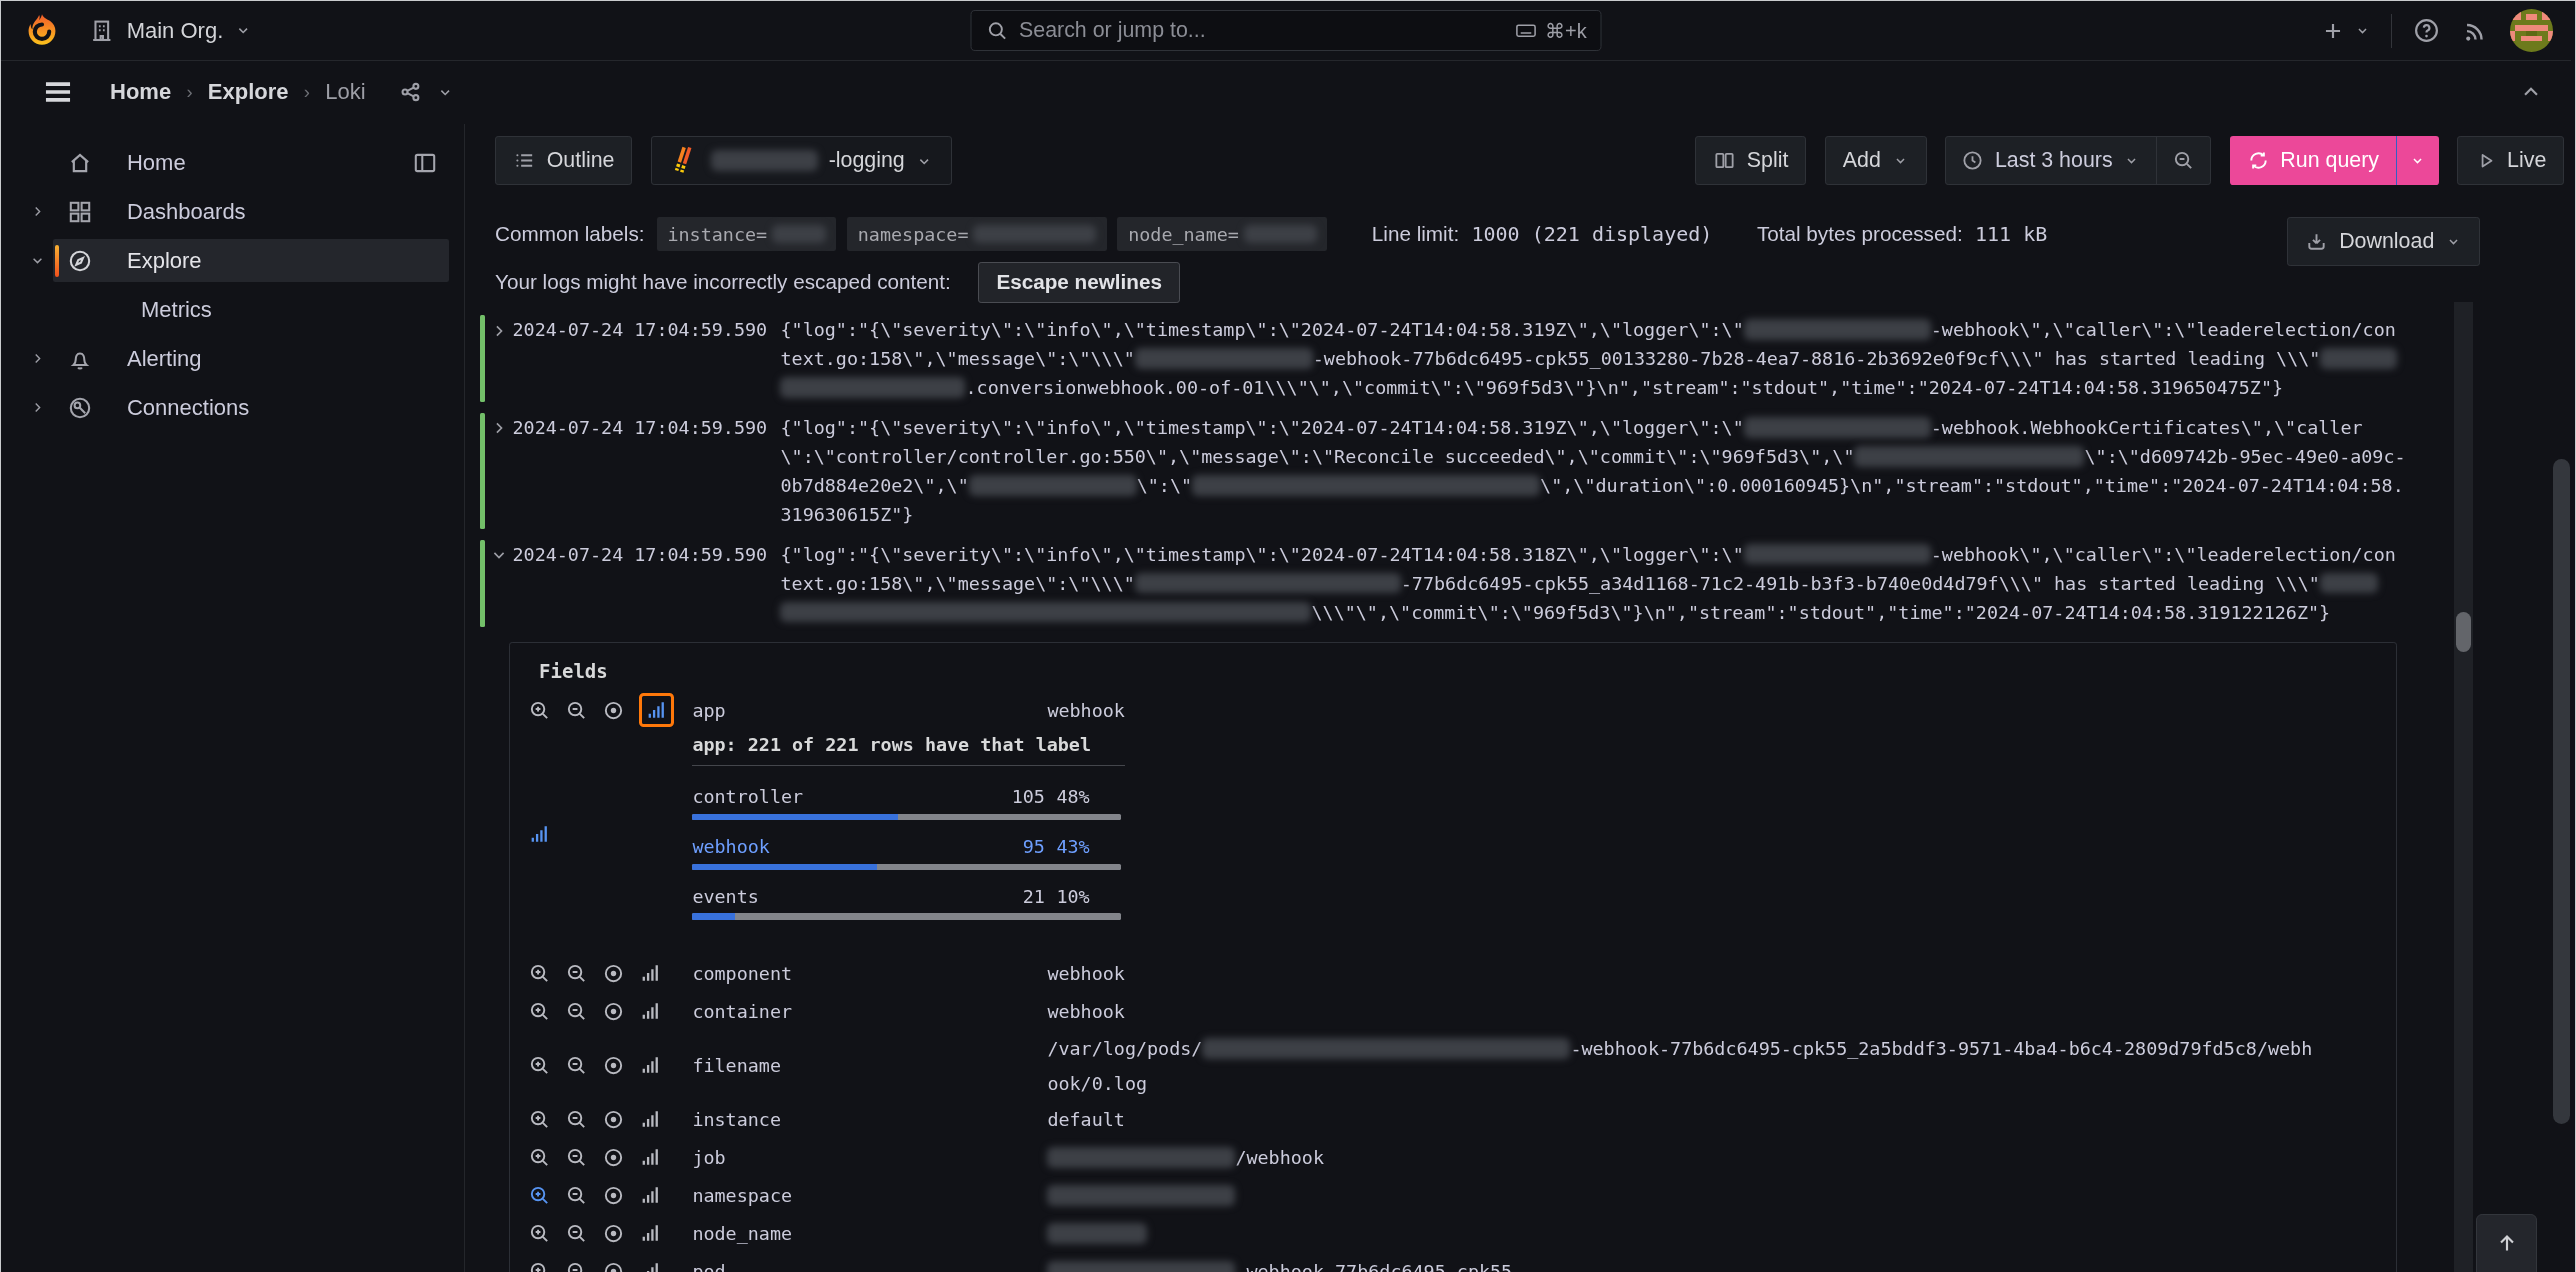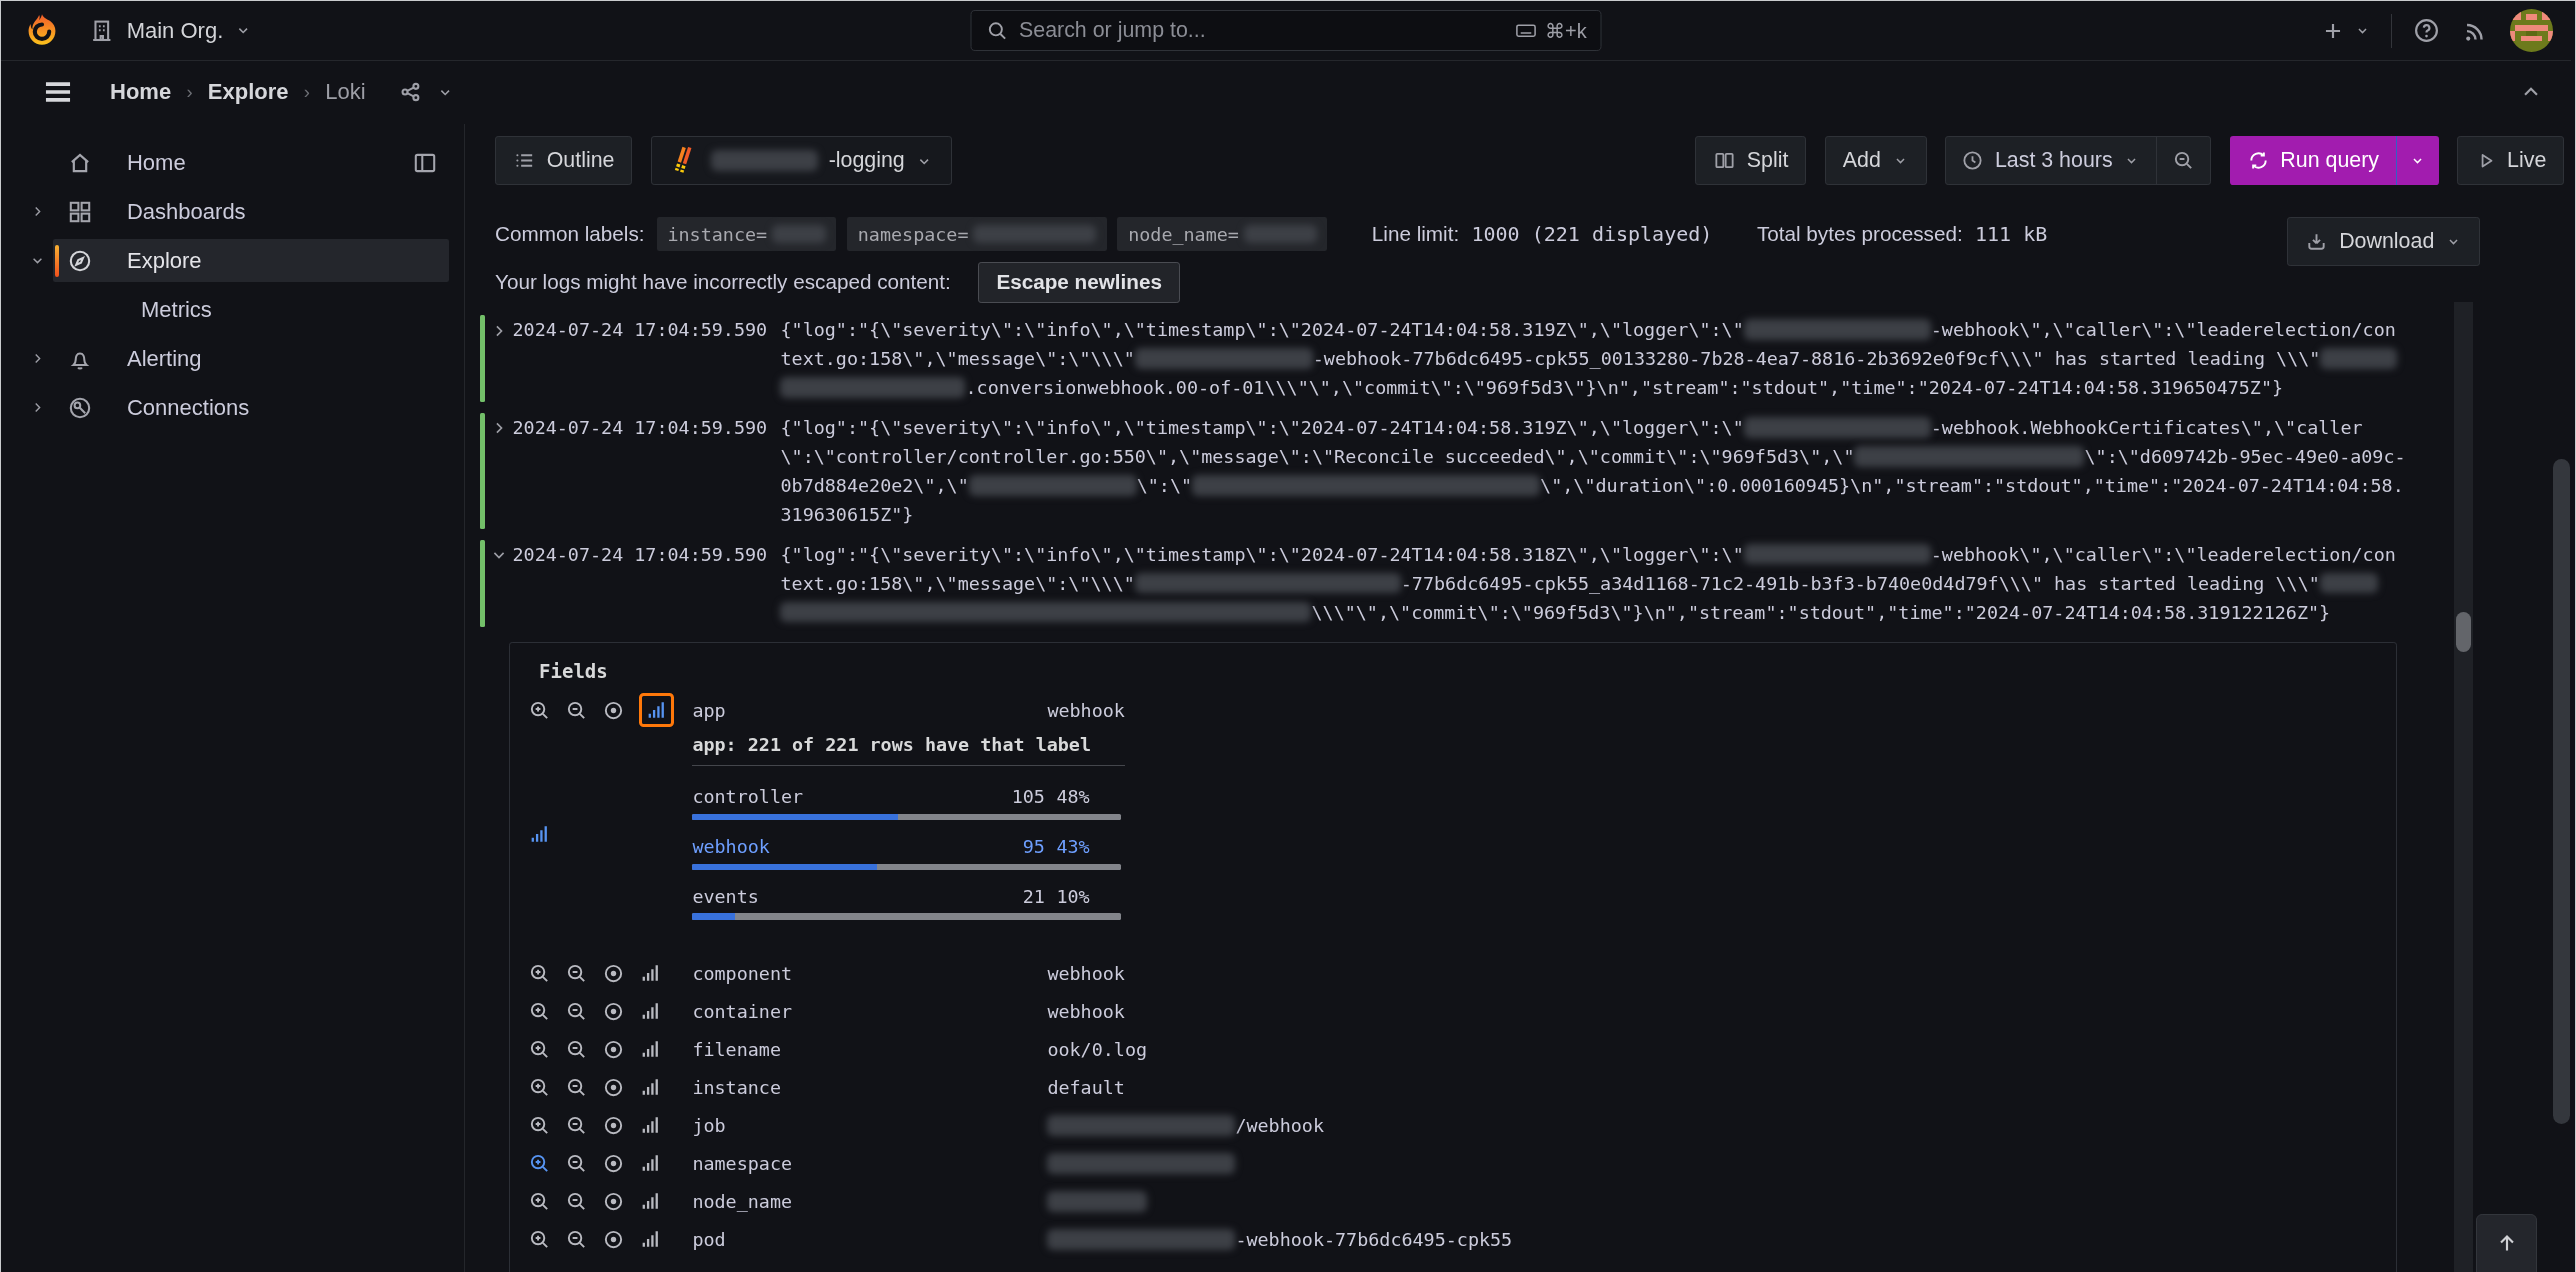--- a/index.html
+++ b/index.html
@@ -61,21 +61,21 @@
     font-size:21.4px; color:#d5d6da; cursor:pointer; white-space:nowrap; }
   .ds-picker { width:301px; background:#16181d; }
   .ds-picker .caret { margin-left:auto; }
   .tb-right { margin-left:auto; display:flex; align-items:center; gap:18.4px;padding-left:34px; }
   .compound { display:flex; align-items:stretch; height:49px; border:1.1px solid #2f3238;
     border-radius:3.1px; background:#1d2025; overflow:hidden; }
   .compound .seg { display:flex; align-items:center; gap:10.7px; padding:0 15.3px; font-size:21.4px; cursor:pointer;justify-content:flex-end; }
   .compound .seg + .seg { border-left:1.1px solid #2f3238; }
   .btn-blue { display:flex; align-items:stretch; height:49px; border-radius:3.1px; overflow:hidden; cursor:pointer; }
   .btn-blue .seg { display:flex; align-items:center; gap:10.7px; padding:0 17px;
-    background:#a21caf; color:#fff; font-size:21.4px; font-weight:500; }
+    background:#ec4899; color:#fff; font-size:21.4px; font-weight:500; }
   .btn-blue .seg.caret-seg { border-left:0.8px solid #3261c4; padding:0 12.3px; }
   
   .metarow { display:flex; align-items:center; margin-left:30px; margin-top:32px; gap:12.3px; font-size:20.7px; }
   .meta-label { color:#ccccdc; }
   .badge { display:flex; align-items:center; gap:4.6px; background:#24262b; border-radius:2.3px;
     height:34px; padding:0 10.7px; font-size:18.4px; color:#a8a9af; font-family:"DejaVu Sans Mono", monospace; }
   .metagap { width:20px; }
   .meta-val { font-family:"DejaVu Sans Mono", monospace; font-size:20px; color:#ccccdc; }
   .escrow { margin-top:10.7px; }
   .esc-btn { display:flex; align-items:center; height:41px; padding:0 17px; margin-left:27.6px;
@@ -716,20 +716,21 @@
                   </svg>
                 </span>
                 <span class="fic">
                   <svg viewBox="0 0 24 24" width="23" height="23" fill="none" stroke="currentColor" stroke-width="2.4">
                     <path d="M5 19.5v-4M9.5 19.5v-8M14 19.5v-12M18.5 19.5v-16"></path>
                   </svg>
                 </span>
               </span>
               <span class="flabel">filename</span>
               <span class="fvalue">
+                <div class="fvline"><span>/var/log/pods/</span><span class="redact" style="width: 368px;"></span><span>-webhook-77b6dc6495-cpk55_2a5bddf3-9571-4ba4-b6c4-2809d79fd5c8/webh</span></div>
                 <div class="fvline"><span>ook/0.log</span></div>
               </span>
             </div>
             <div class="frow">
               <span class="ficons">
                 <span class="fic">
                   <svg viewBox="0 0 24 24" width="23" height="23" fill="none" stroke="currentColor" stroke-width="2">
                     <circle cx="10.5" cy="10.5" r="6.5"></circle>
                     <path d="M15.5 15.5L20 20M8 10.5h5M10.5 8v5"></path>
                   </svg>

